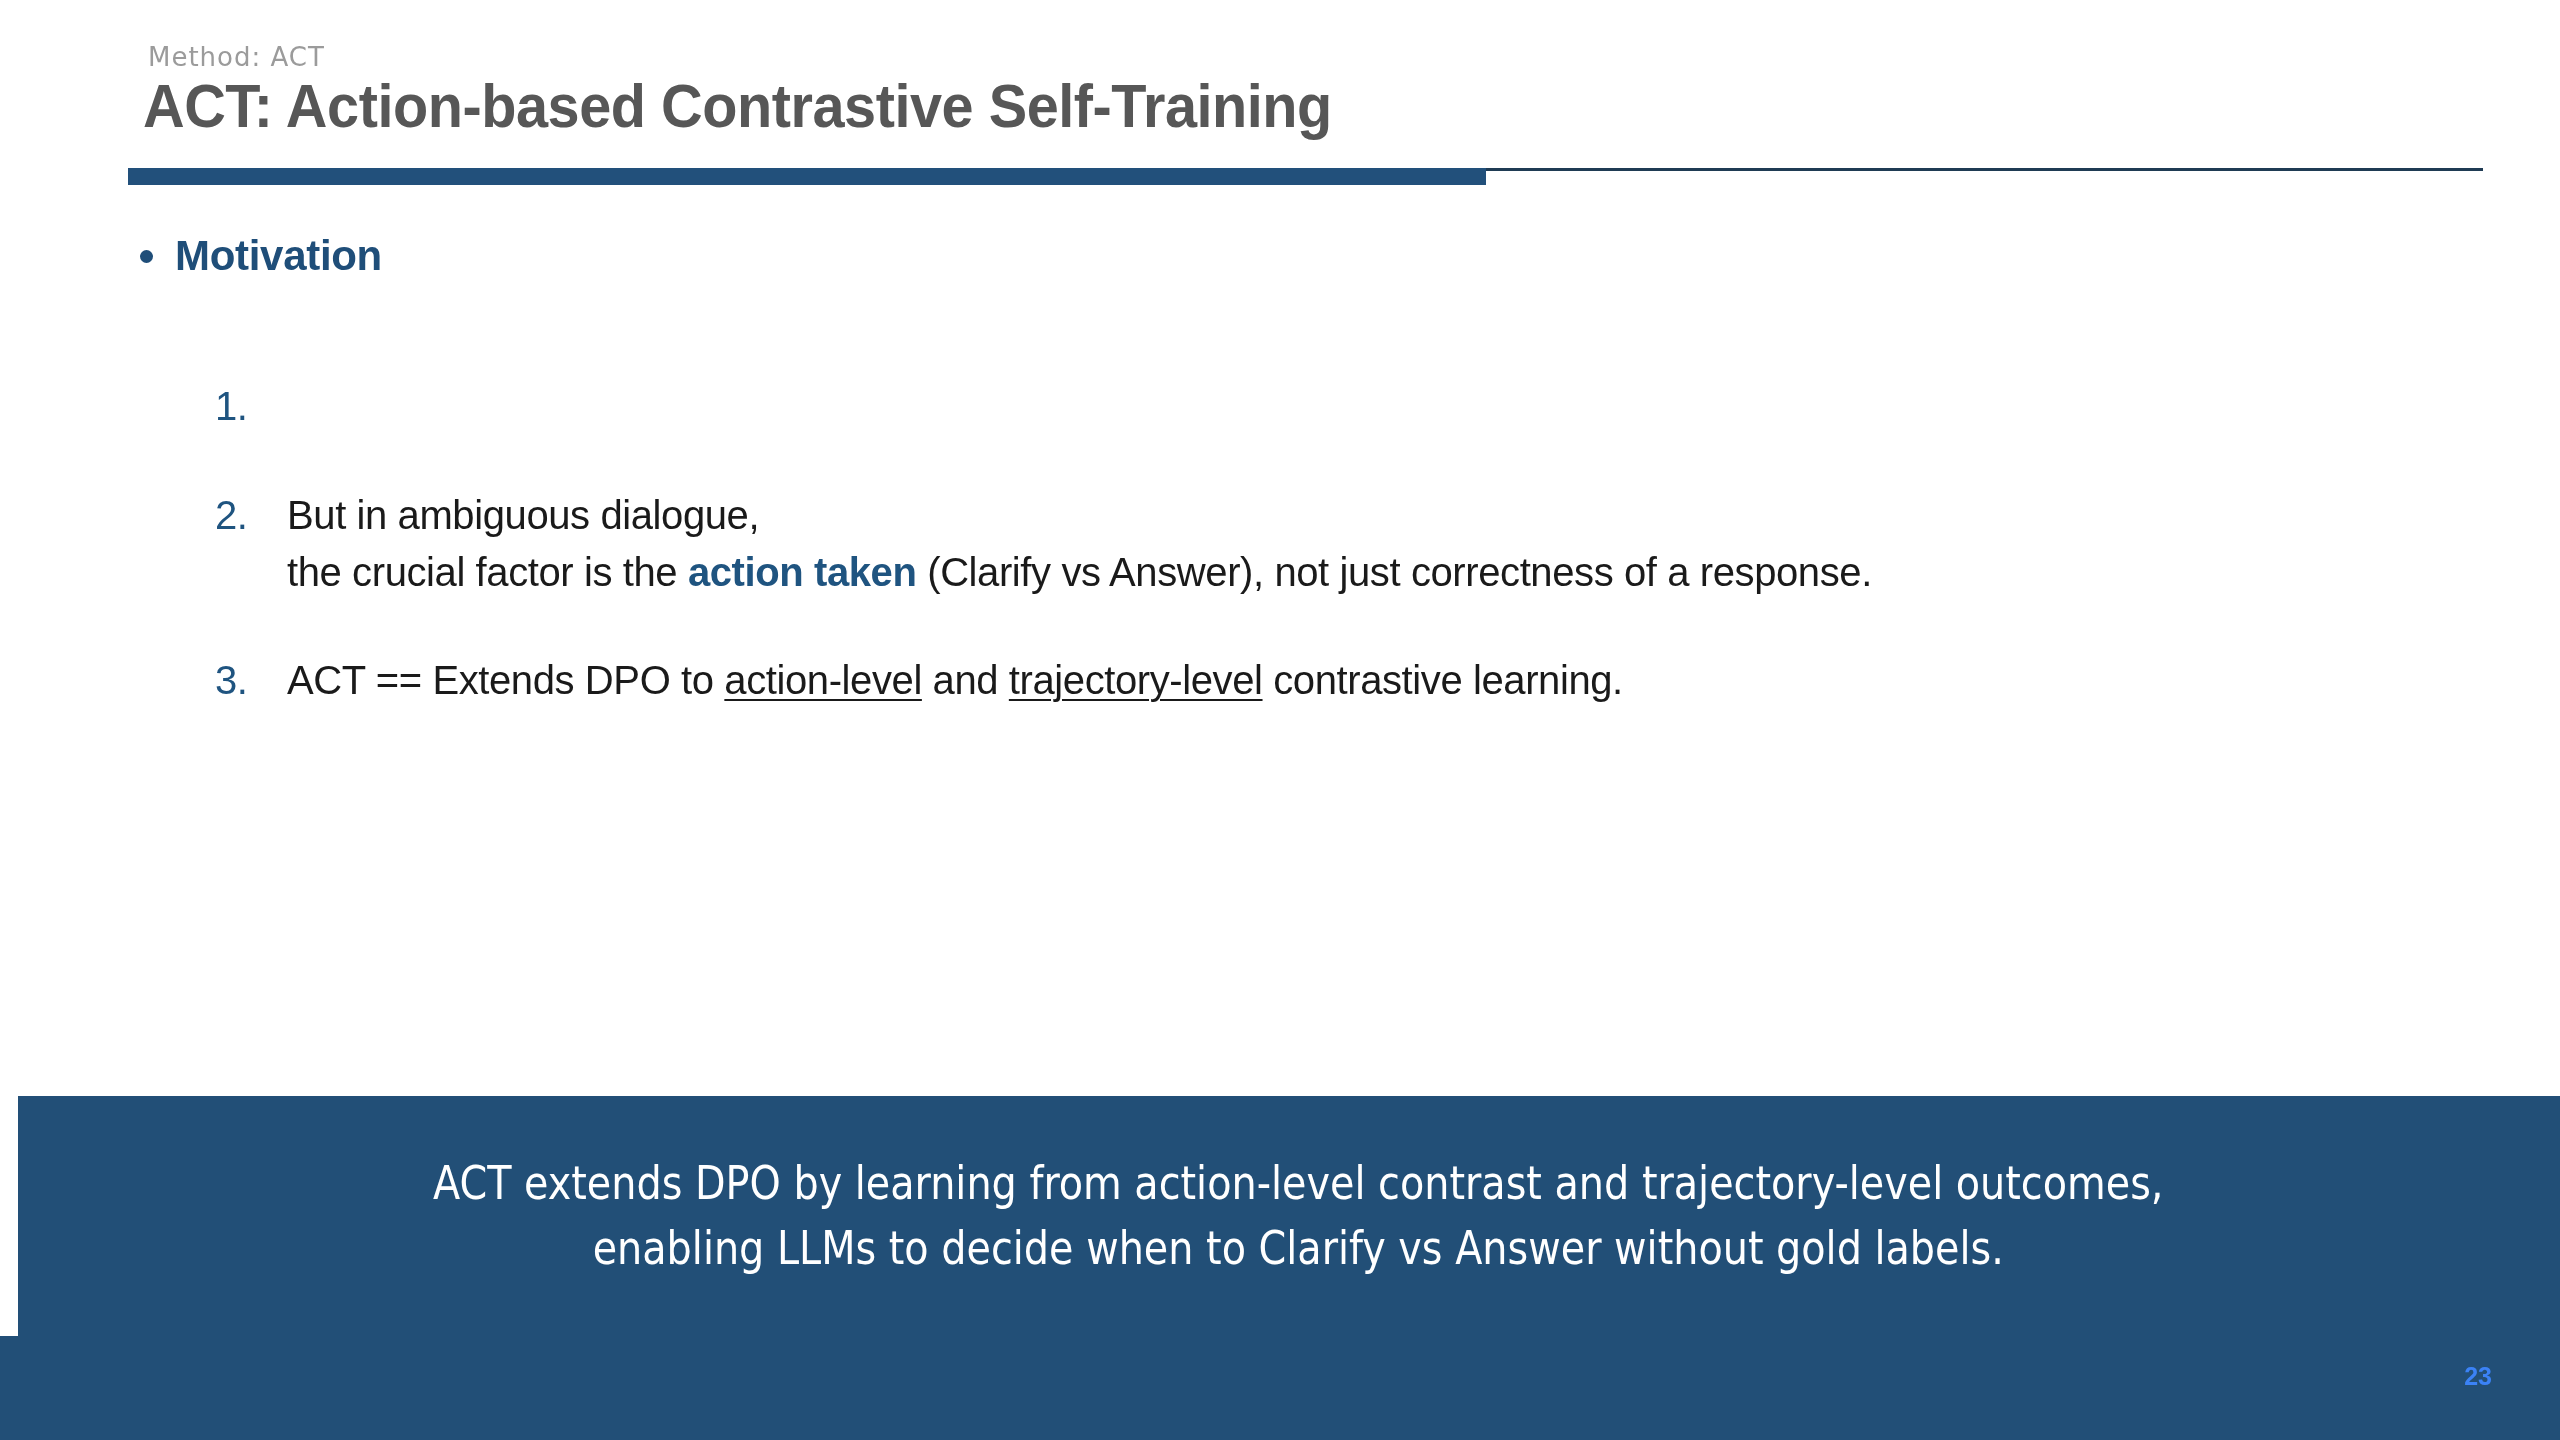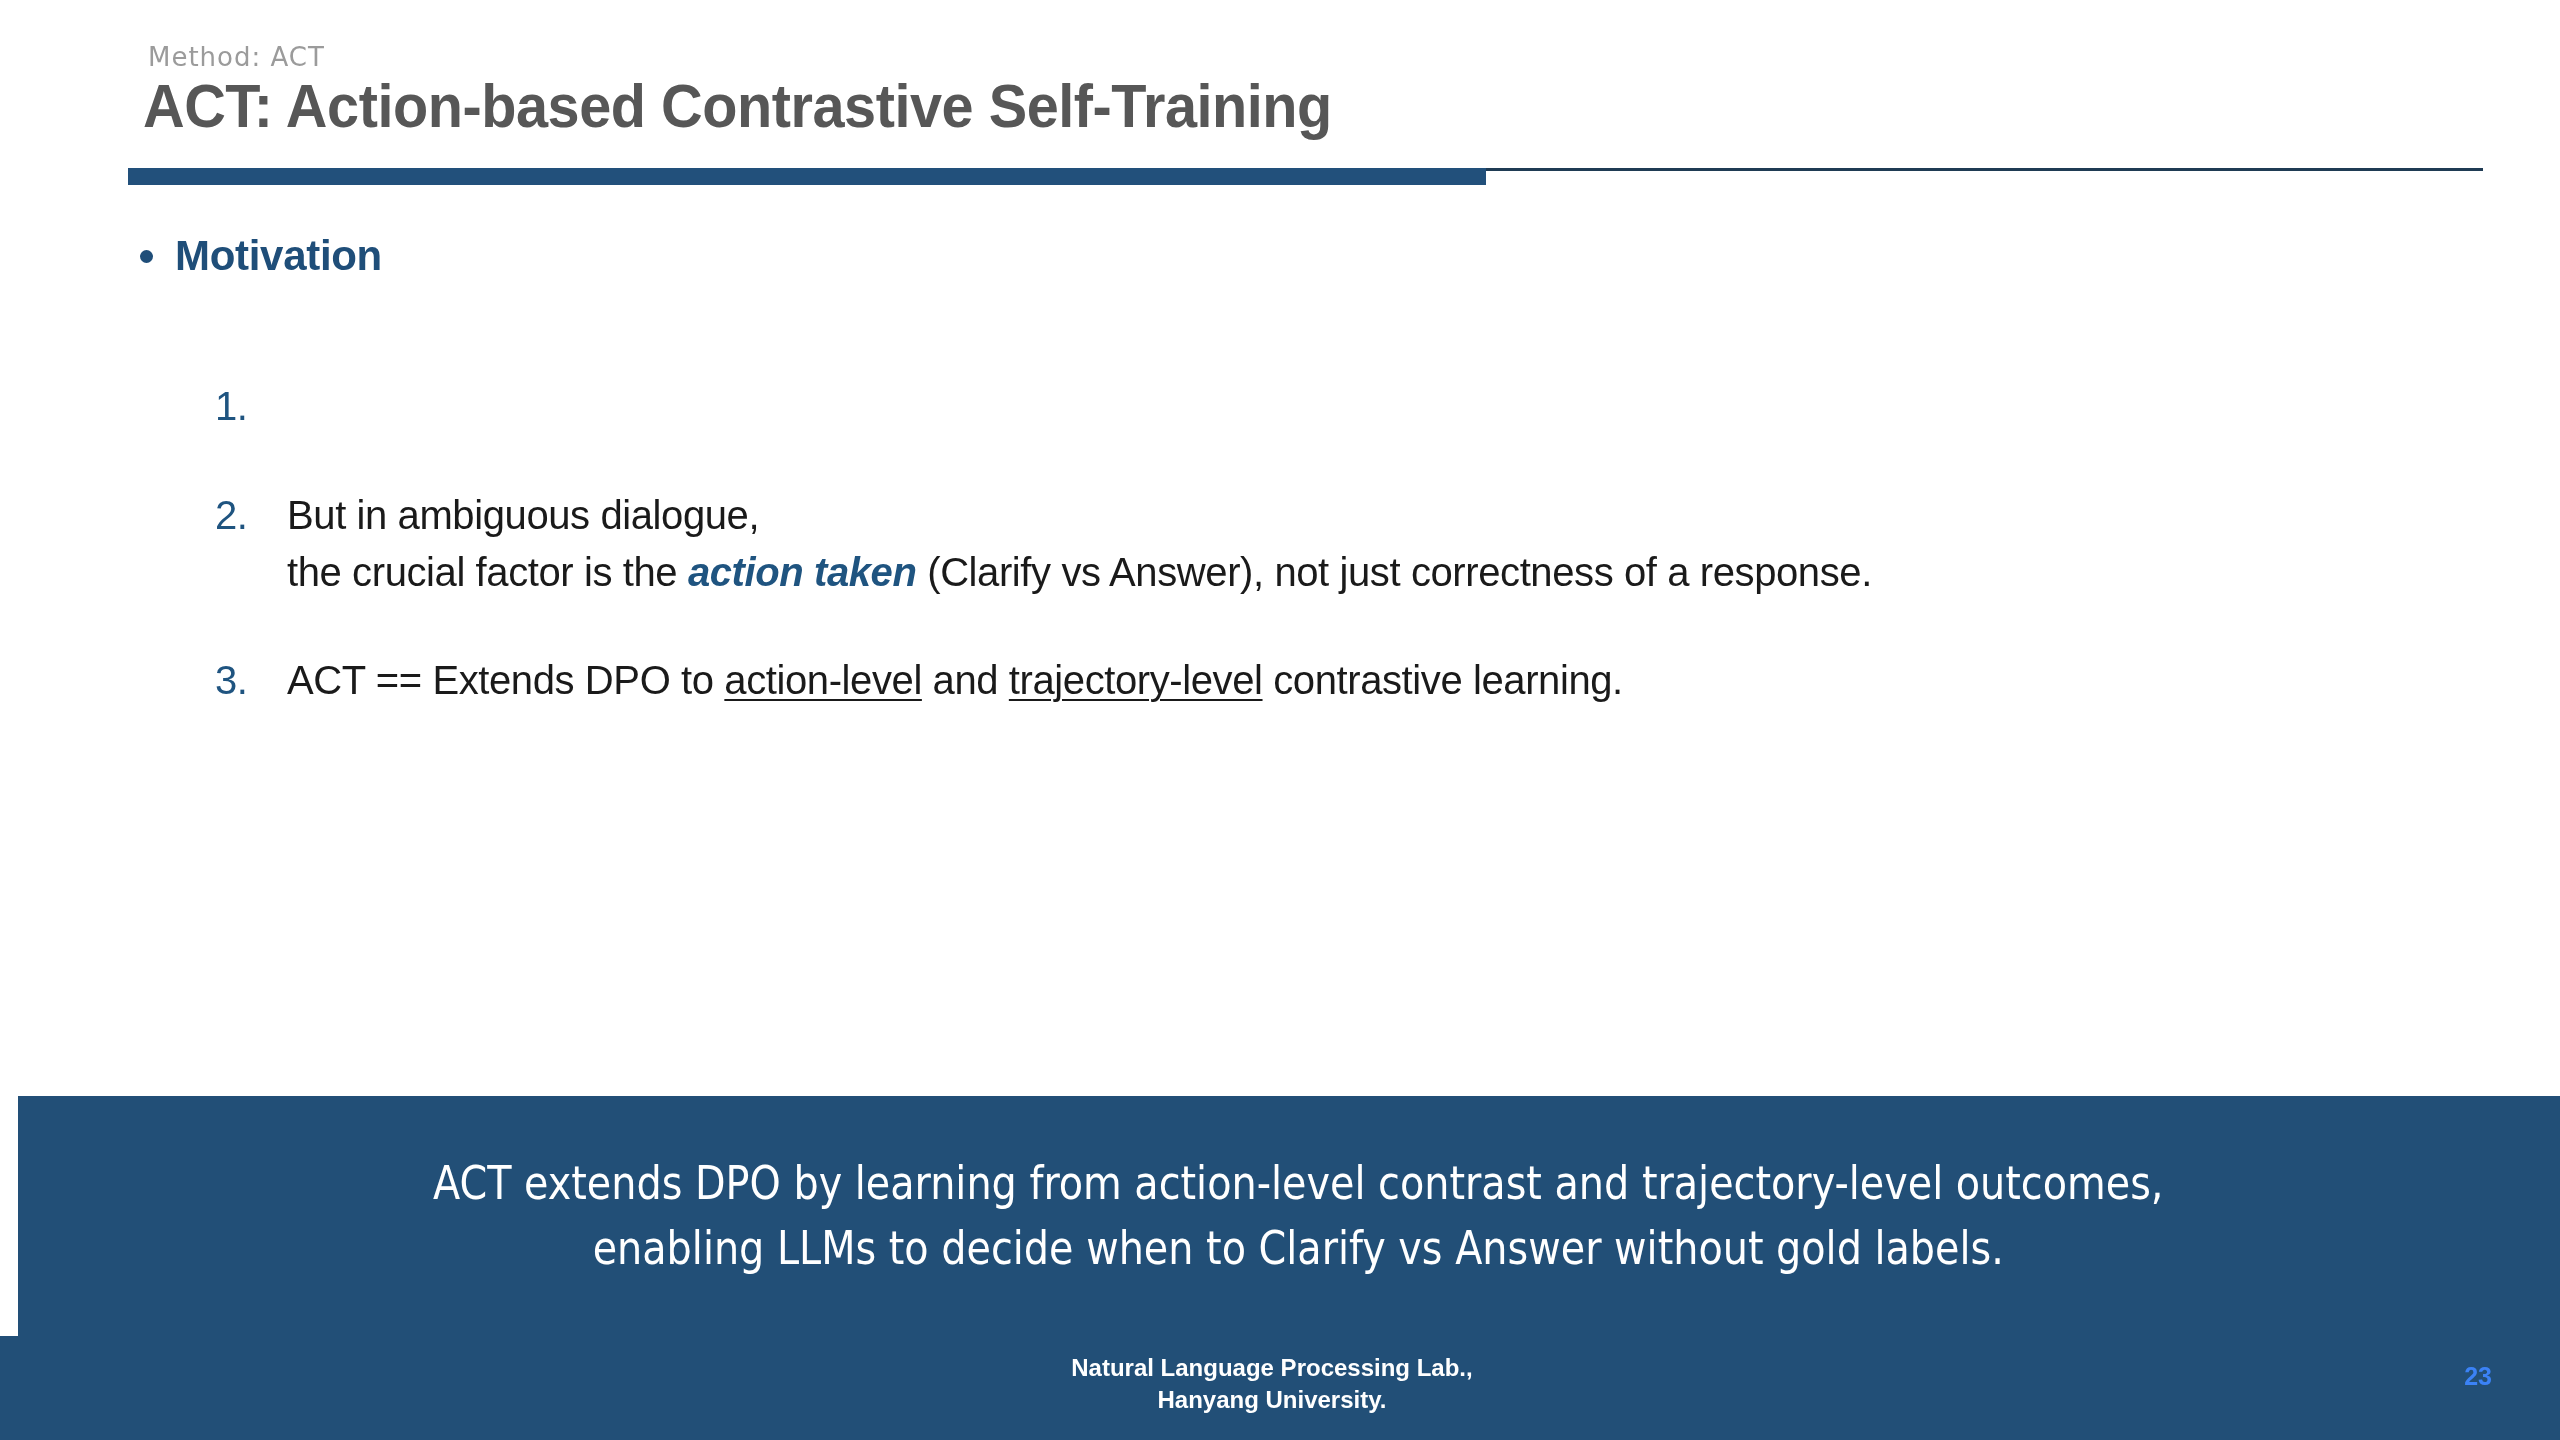--- a/index.html
+++ b/index.html
@@ -115,21 +115,20 @@
     letter-spacing: -0.4px;
     white-space: pre-line;
   }
   .item-body u {
     text-decoration: underline;
     text-underline-offset: 5px;
     text-decoration-thickness: 2px;
   }
   .accent-ital {
     color: #1f5480;
-    font-style: italic;
     font-weight: bold;
   }
 
   
   .banner {
     position: absolute;
     left: 0;
     top: 1096px;
     width: 2560px;
     height: 240px;
@@ -268,18 +267,16 @@
   <div class="banner">
     <div class="banner-text">
       <div>ACT extends DPO by learning from action-level contrast and trajectory-level outcomes,</div>
       <div>enabling LLMs to decide when to Clarify vs Answer without gold labels.</div>
     </div>
   </div>
 
   <div class="footer"></div>
 
 
-  <div class="footer-center">Natural Language Processing Lab.,
-Hanyang University.</div>
 
   <div class="page-num">23</div>
 
 </div>
 
 </body></html>

